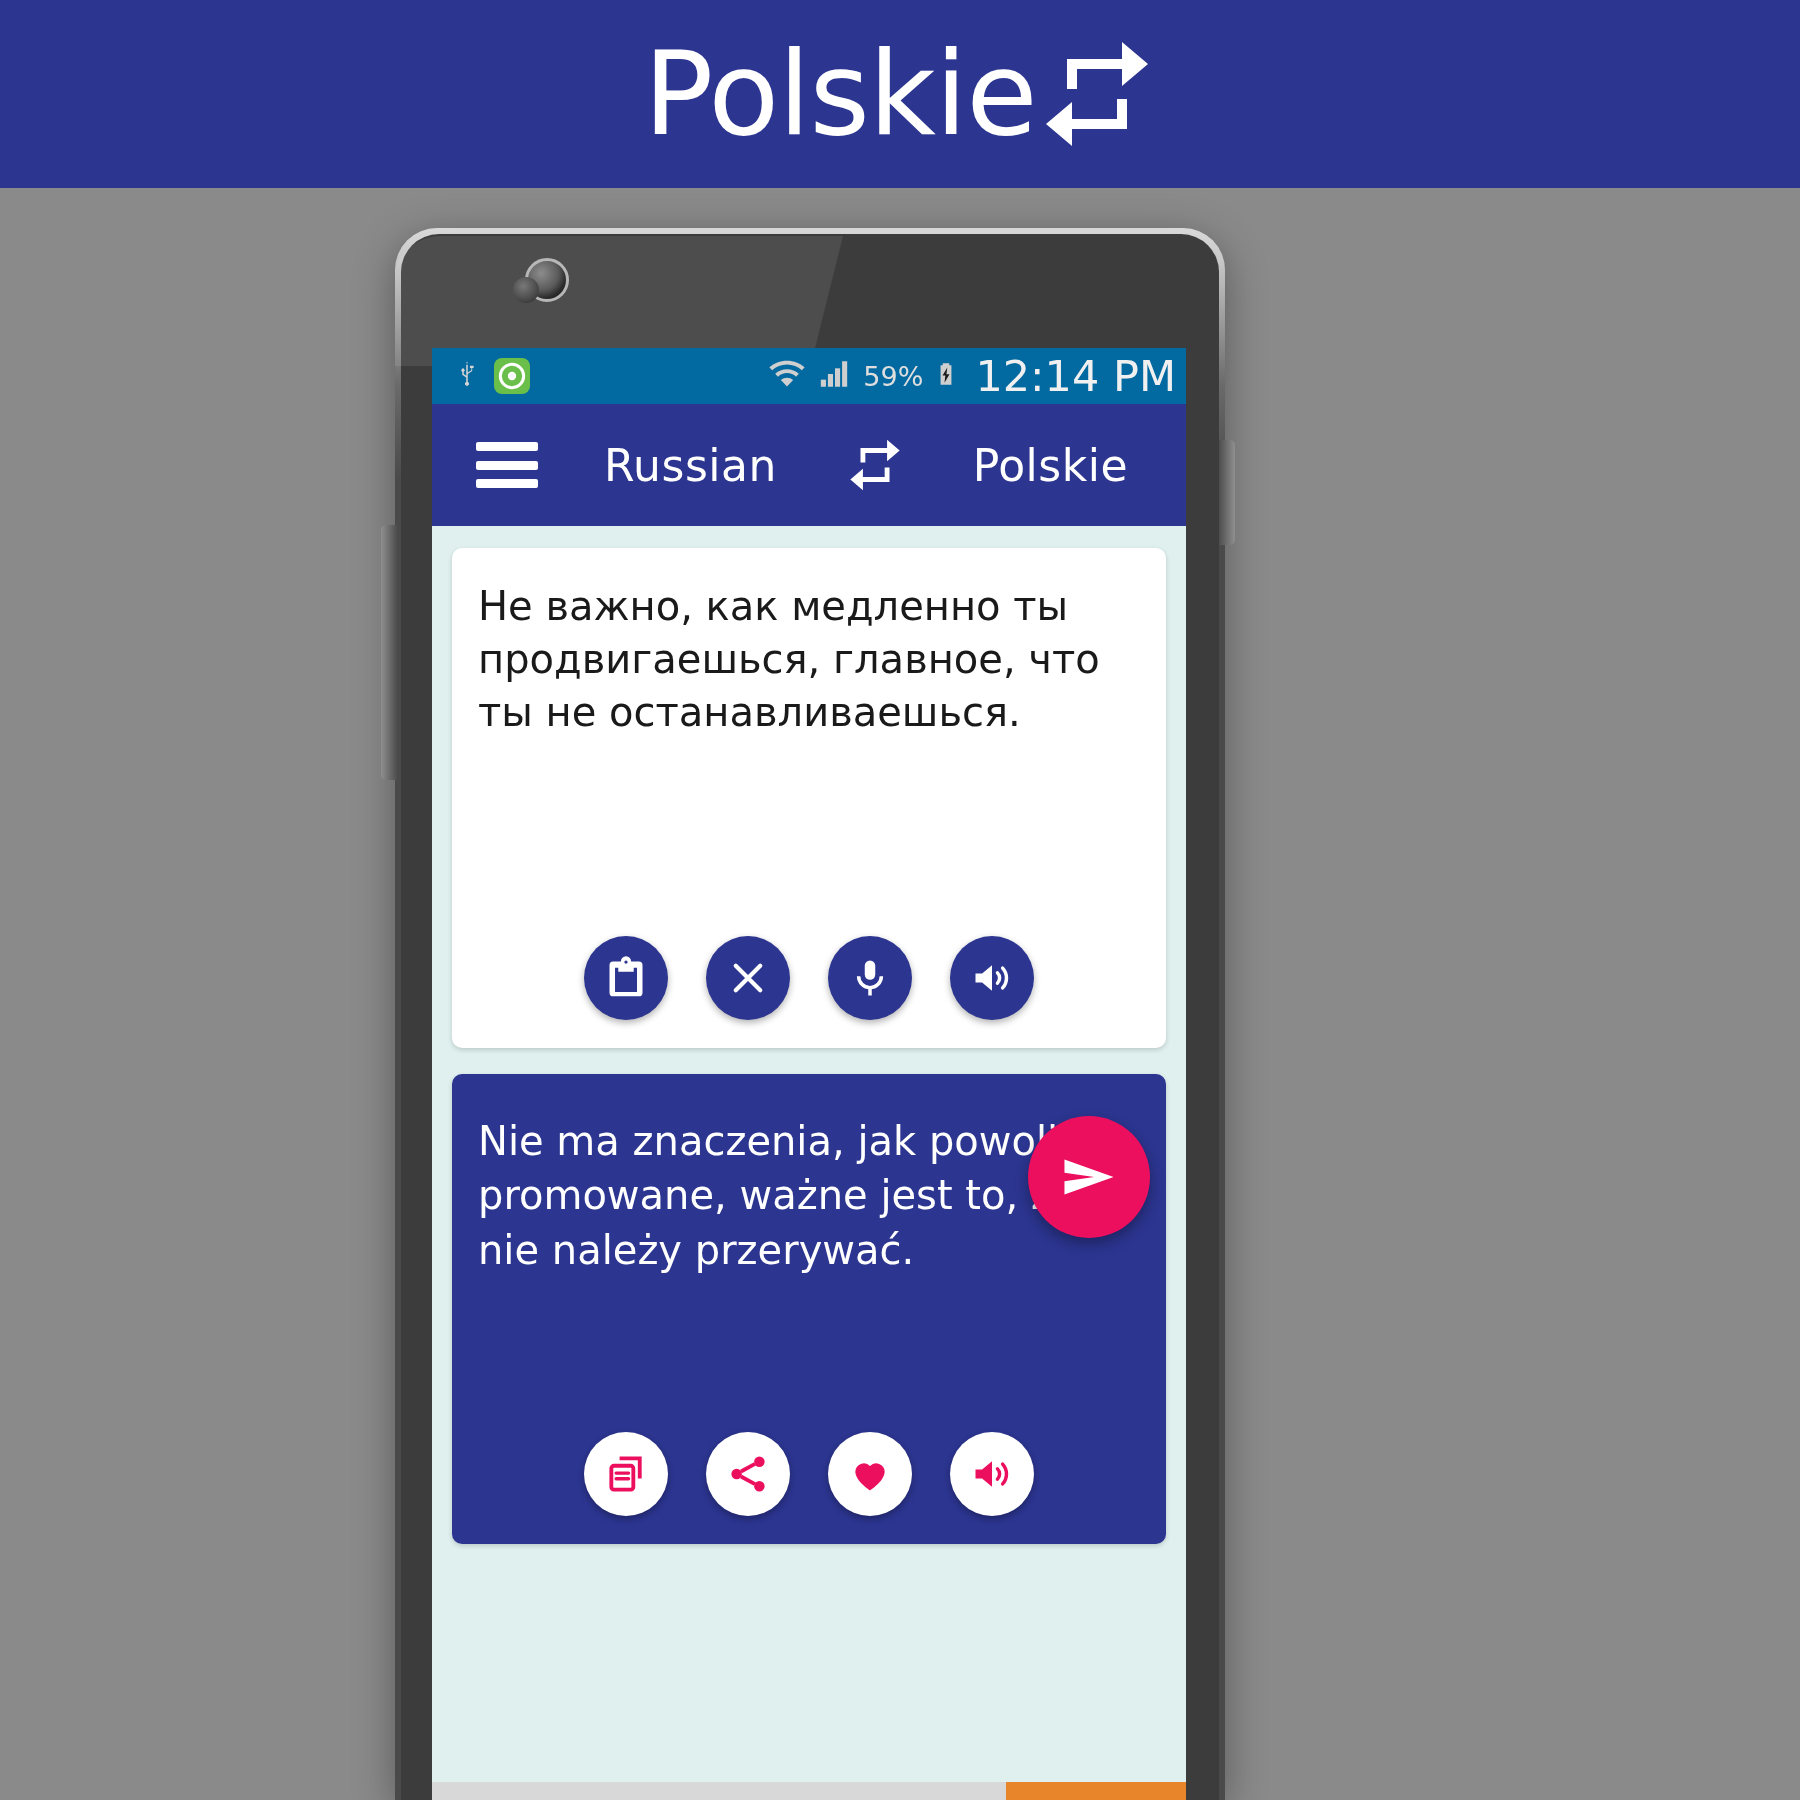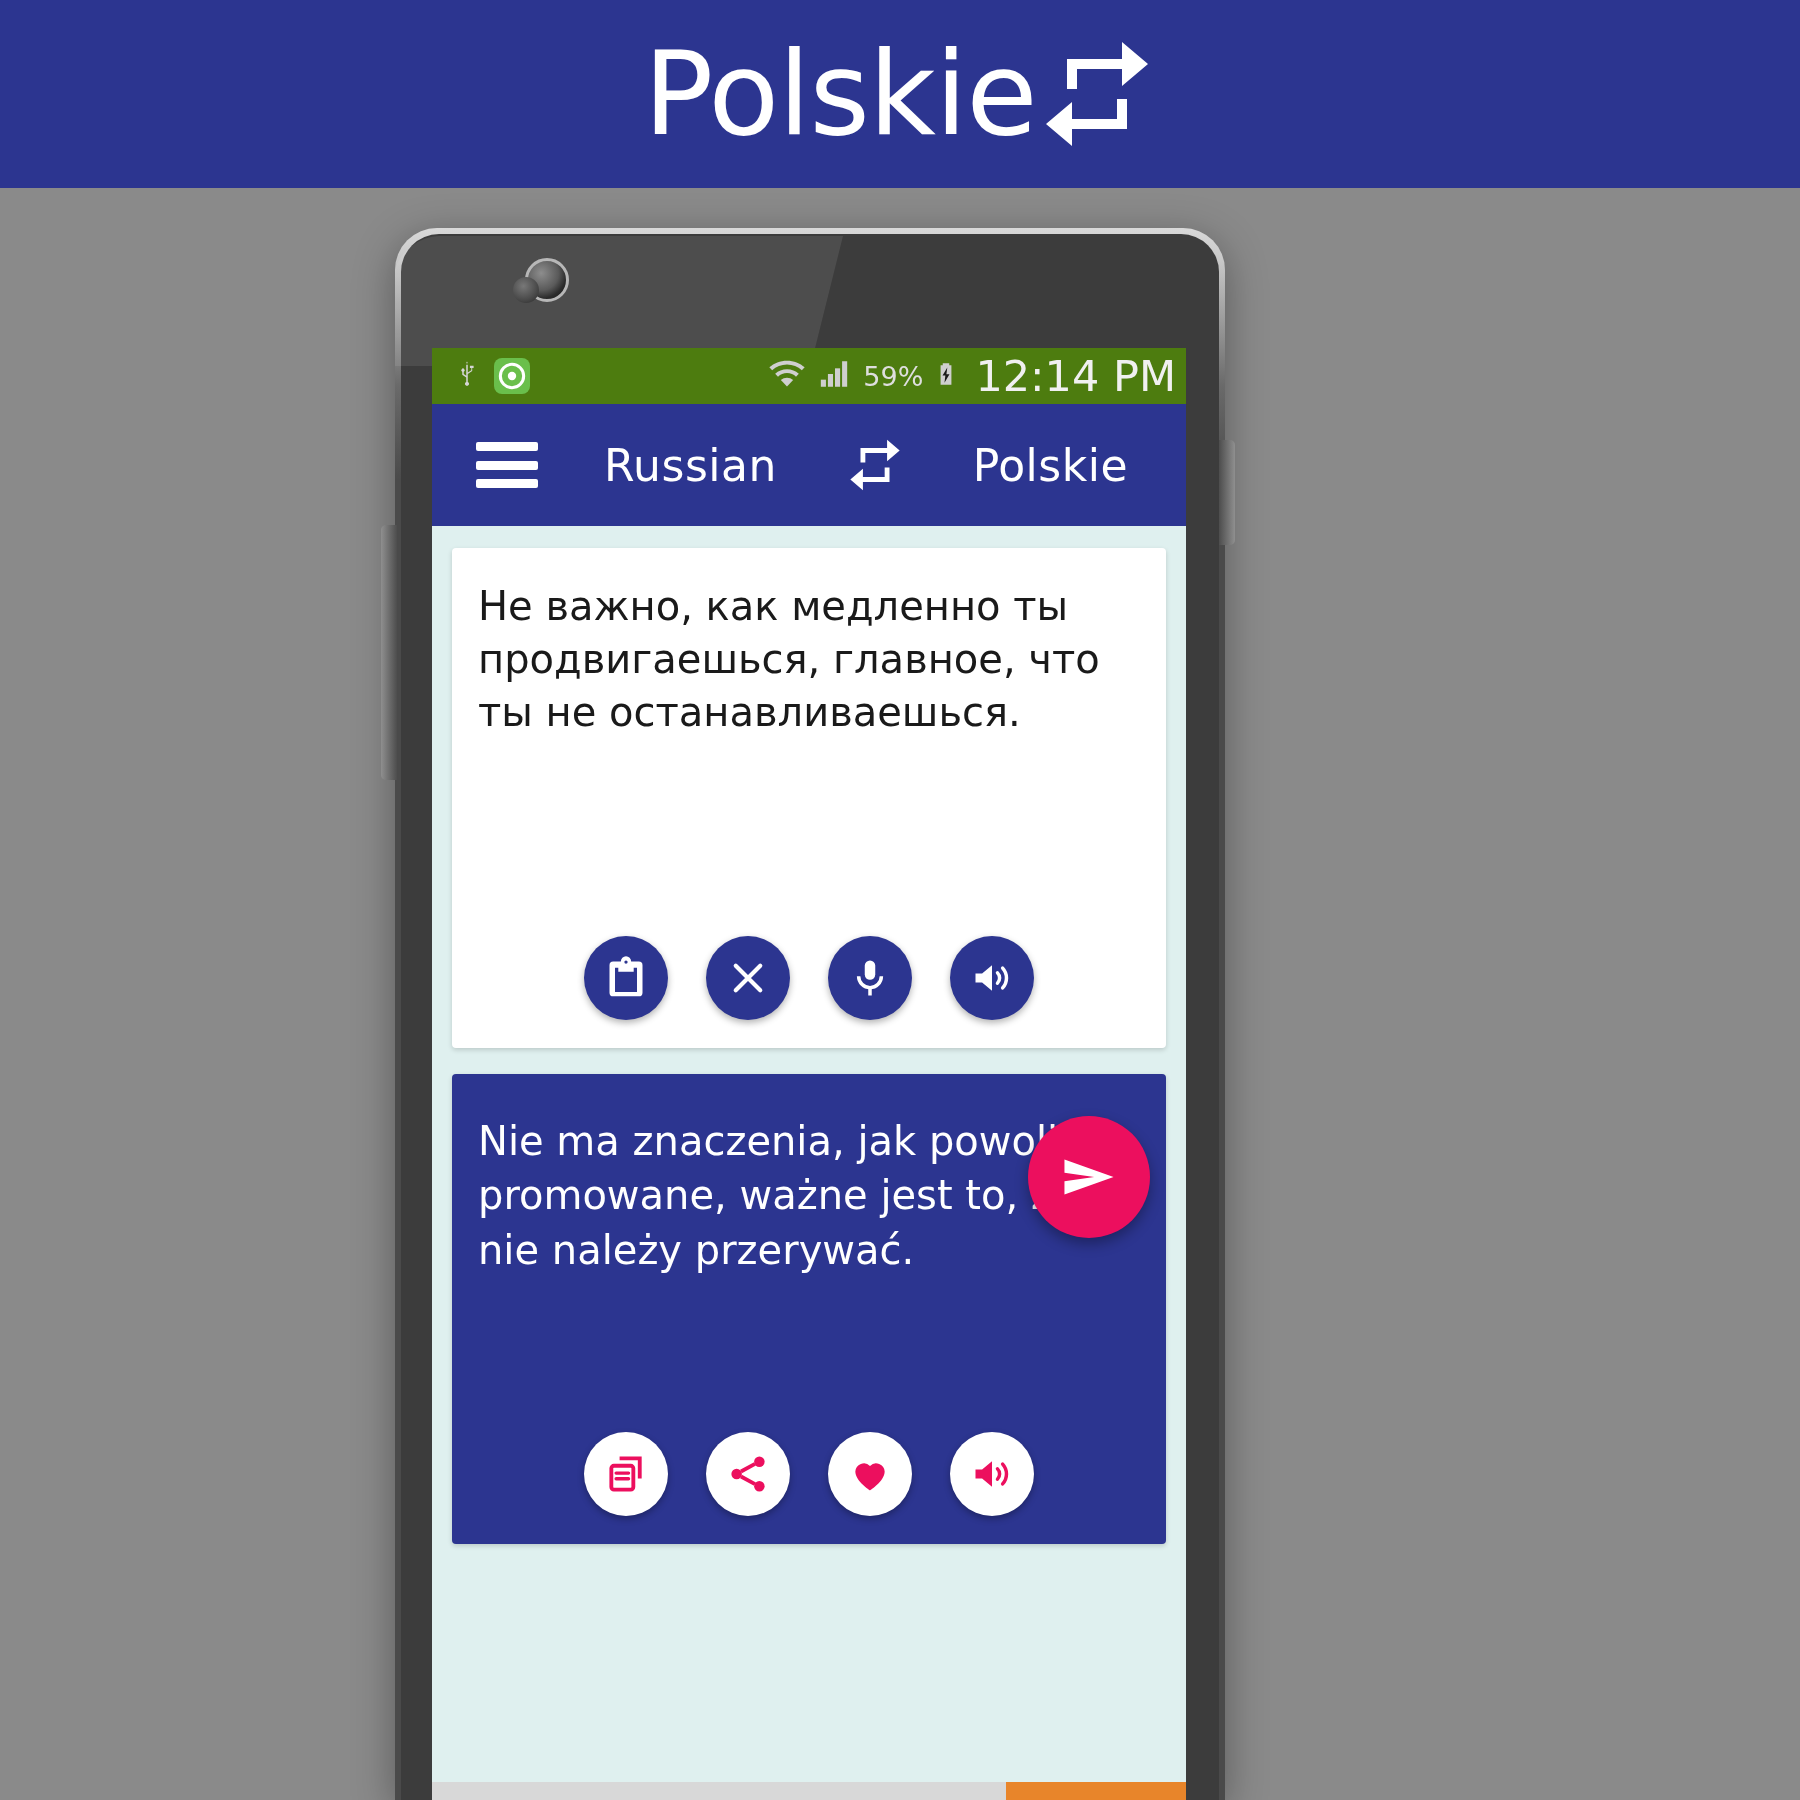--- a/index.html
+++ b/index.html
@@ -88,21 +88,21 @@
   
   .screen{
     position:absolute;left:432px;top:348px;
     width:754px;height:1452px;
     background:#dff0ef;
     overflow:hidden;
   }
 
   
   .statusbar{
-    height:56px;background:#4d7c0f;
+    height:56px;background:#0369a1;
     display:flex;align-items:center;
     padding:0 10px 0 22px;
     box-sizing:border-box;
     color:#d5d5d5;
   }
   .sb-left{display:flex;align-items:center;gap:14px;}
   .sb-right{margin-left:auto;display:flex;align-items:center;gap:10px;}
   .sb-appicon{
     width:36px;height:36px;border-radius:8px;
     background:#6abf4b;
@@ -136,21 +136,21 @@
     font-family:"DejaVu Sans","Liberation Sans",sans-serif;
     letter-spacing:0.5px;
   }
   .tb-lang.src{margin-left:66px;}
   .tb-swap{margin-left:auto;width:62px;height:62px;display:flex;align-items:center;justify-content:center;}
   .tb-lang.dst{margin-left:auto;margin-right:38px;}
 
   
   .panels{padding:22px 20px 0 20px;box-sizing:border-box;position:relative;}
   .panel{
-    border-radius:4px;
+    border-radius:10px;
     position:relative;
     box-shadow:0 2px 5px rgba(0,0,0,.16);
   }
   .panel-source{
     background:#ffffff;
     height:500px;
     padding:32px 26px 0 26px;
     box-sizing:border-box;
   }
   .panel-target{

